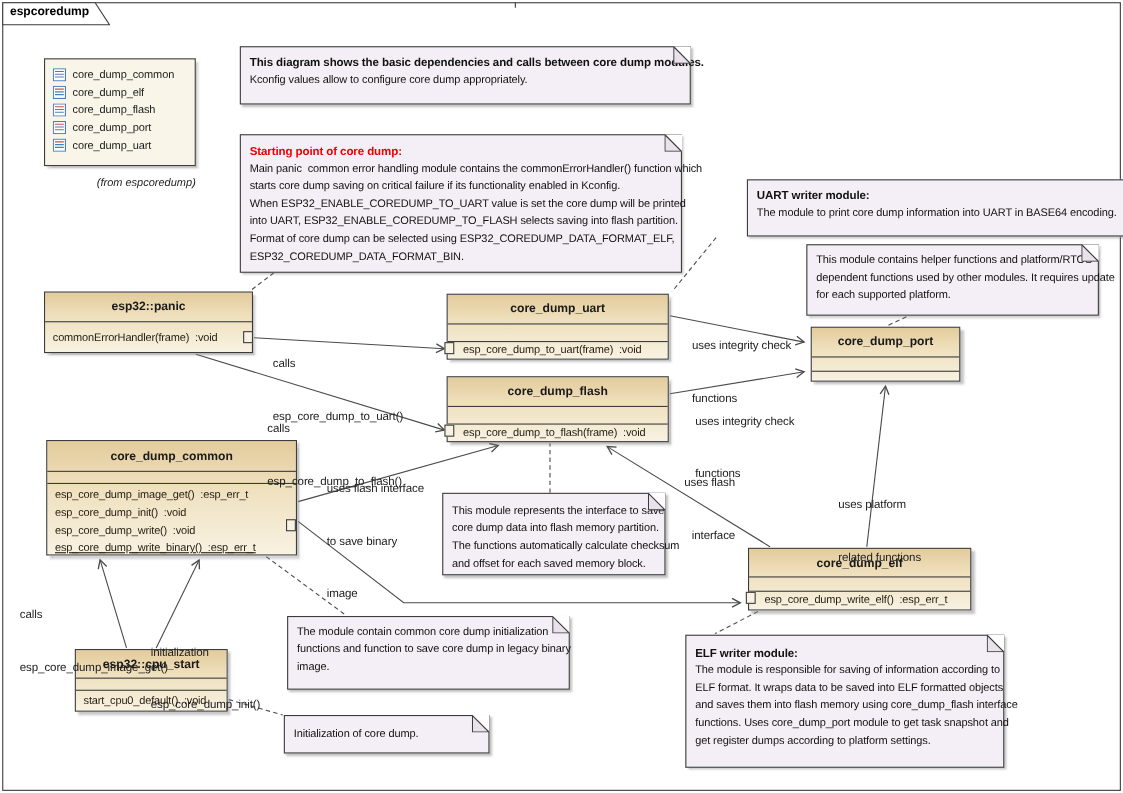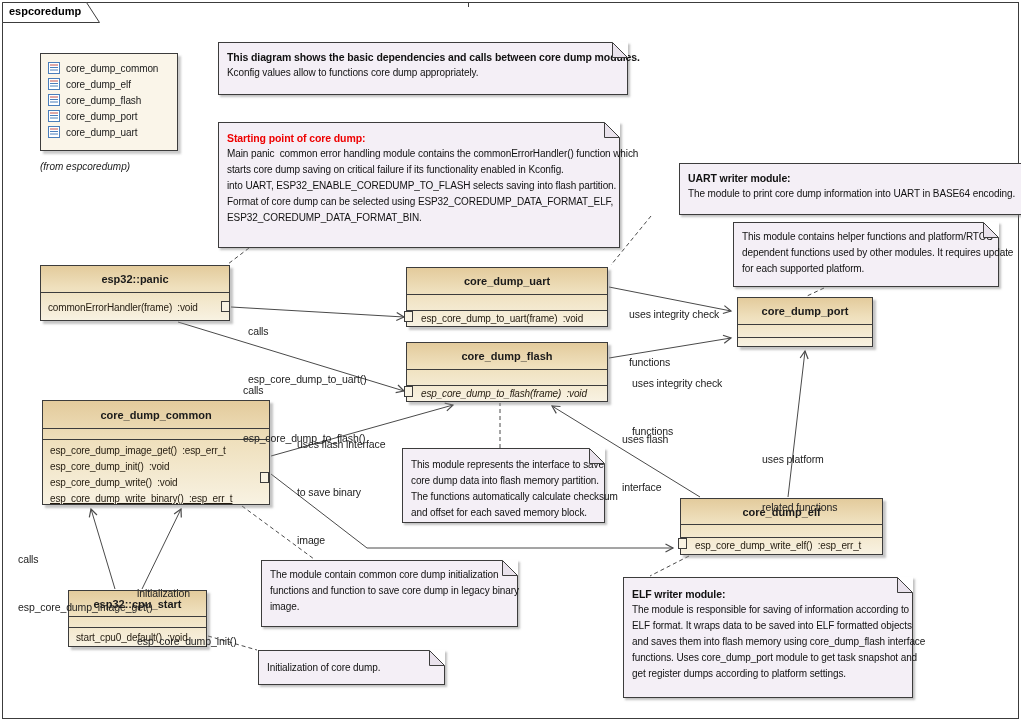--- a/index.html
+++ b/index.html
@@ -13,21 +13,21 @@
   
   .pkg-tab{position:absolute;left:40px;top:38px;width:104px;height:16px;z-index:3;
            background:linear-gradient(180deg,#e3cb9c,#f0e3c2);border:1px solid #3c3c3c;
            font-size:10.5px;font-weight:bold;padding:1px 0 0 5px;box-sizing:border-box;
            box-shadow:3px 2px 2px rgba(140,140,140,.45);margin-top:44px;}
   .pkg-body{position:absolute;left:40px;top:53px;width:138px;height:98px;z-index:3;
             background:#faf5e9;border:1px solid #3c3c3c;box-sizing:border-box;
             box-shadow:3px 3px 2px rgba(140,140,140,.45);padding-top:6px;}
   .pkg-item{display:flex;align-items:center;gap:6px;height:16px;padding-left:7px;
             font-size:10px;letter-spacing:-0.1px;white-space:pre;}
-  .pkg-from{position:absolute;left:40px;top:161px;width:138px;z-index:3;text-align:left;
+  .pkg-from{position:absolute;left:40px;top:161px;width:138px;z-index:3;text-align:right;
             font-size:10px;font-style:italic;color:#222;}
 
   
   .cls{position:absolute;z-index:3;box-sizing:border-box;border:1px solid #3c3c3c;
        background:linear-gradient(180deg,#e3cb9c 0%,#efe0bd 40%,#f8f2e2 100%);
        box-shadow:3px 3px 2px rgba(140,140,140,.5);}
   .cls-name{font-size:11px;font-weight:bold;display:flex;
             align-items:center;justify-content:center;box-sizing:border-box;}
   .cls-sec{border-top:1px solid #3c3c3c;box-sizing:border-box;}
   .m{font-size:10px;line-height:16px;white-space:pre;letter-spacing:-0.15px;
@@ -140,33 +140,34 @@
           <line x1="2" y1="8" x2="10" y2="8" stroke="#4a7ebb"></line>
         </svg>
       <span>core_dump_uart</span>
     </div>
   </div>
   <div class="pkg-from">(from espcoredump)</div>
 
   <div class="note" style="left:218px;top:42px;width:410px;height:53px;">
     <div class="txt">
       <div class="nl nt">This diagram shows the basic dependencies and calls between core dump modules.</div>
-      <div class="nl">Kconfig values allow to functions core dump appropriately.</div>
+      <div class="nl">Kconfig values allow to configure core dump appropriately.</div>
     </div>
     <div class="fold"><svg width="16" height="16">
           <path d="M0,0 L16,0 L16,16 Z" fill="#ffffff"></path>
           <path d="M0.5,0.5 L15.5,15.5 L0.5,15.5 Z" fill="#e9e2ec" stroke="#3c3c3c"></path>
         </svg></div>
   </div>
 
   <div class="note" style="left:218px;top:122px;width:402px;height:126px;">
     <div class="txt" style="padding-top:7px;">
       <div class="nl nt red">Starting point of core dump:</div>
       <div class="nl">Main panic  common error handling module contains the commonErrorHandler() function which</div>
       <div class="nl">starts core dump saving on critical failure if its functionality enabled in Kconfig.</div>
+      <div class="nl">When ESP32_ENABLE_COREDUMP_TO_UART value is set the core dump will be printed</div>
       <div class="nl">into UART, ESP32_ENABLE_COREDUMP_TO_FLASH selects saving into flash partition.</div>
       <div class="nl">Format of core dump can be selected using ESP32_COREDUMP_DATA_FORMAT_ELF,</div>
       <div class="nl">ESP32_COREDUMP_DATA_FORMAT_BIN.</div>
     </div>
     <div class="fold"><svg width="16" height="16">
           <path d="M0,0 L16,0 L16,16 Z" fill="#ffffff"></path>
           <path d="M0.5,0.5 L15.5,15.5 L0.5,15.5 Z" fill="#e9e2ec" stroke="#3c3c3c"></path>
         </svg></div>
   </div>
 
@@ -254,21 +255,21 @@
     <div class="cls-name" style="height:26px;">core_dump_uart</div>
     <div class="cls-sec" style="height:16px;"></div>
     <div class="cls-sec" style="height:16px;">
       <div class="m ml">esp_core_dump_to_uart(frame)  :void</div>
     </div>
   </div>
 
   <div class="cls" style="left:406px;top:342px;width:202px;height:60px;">
     <div class="cls-name" style="height:26px;">core_dump_flash</div>
     <div class="cls-sec" style="height:16px;"></div>
-    <div class="cls-sec" style="height:32px;font-style:italic;">
+    <div class="cls-sec" style="height:32px;">
       <div class="m ml">esp_core_dump_to_flash(frame)  :void</div>
     </div>
   </div>
 
   <div class="cls" style="left:42px;top:400px;width:228px;height:105px;">
     <div class="cls-name" style="height:27px;">core_dump_common</div>
     <div class="cls-sec" style="height:11px;"></div>
     <div class="cls-sec" style="height:65px;padding-top:3px;">
       <div class="m">esp_core_dump_image_get()  :esp_err_t</div>
       <div class="m">esp_core_dump_init()  :void</div>
@@ -319,21 +320,21 @@
   </div>
   <div class="elabel" style="left:632px;top:343px;">
     <div>uses integrity check</div>
     <div>functions</div>
   </div>
   <div class="elabel" style="left:297px;top:404px;">
     <div>uses flash interface</div>
     <div>to save binary</div>
     <div>image</div>
   </div>
-  <div class="elabel" style="left:622px;top:399px;">
+  <div class="elabel" style="left:622px;top:399px;text-align:right;">
     <div>uses flash</div>
     <div>interface</div>
   </div>
   <div class="elabel" style="left:762px;top:419px;">
     <div>uses platform</div>
     <div>related functions</div>
   </div>
   <div class="elabel" style="left:18px;top:519px;">
     <div>calls</div>
     <div>esp_core_dump_image_get()</div>

